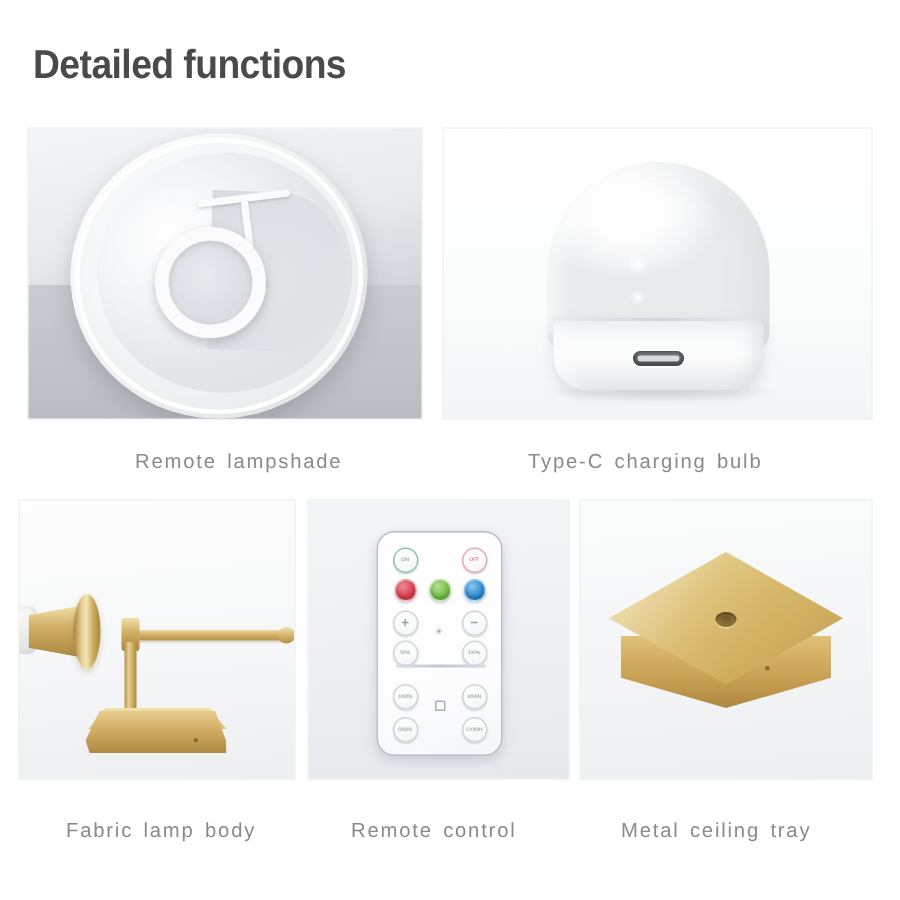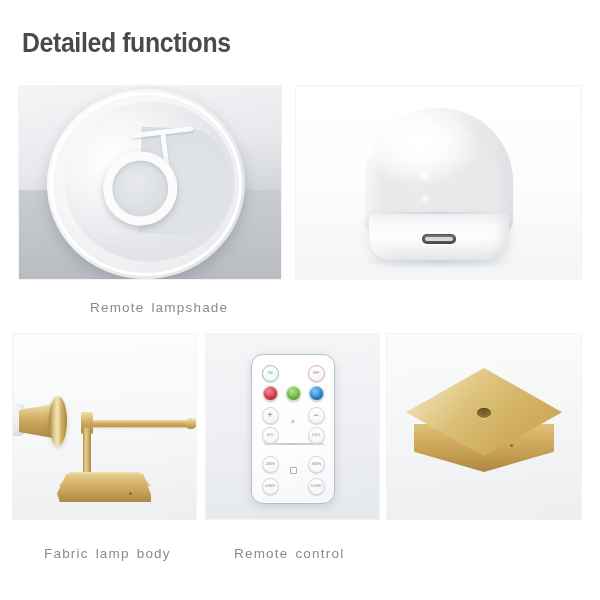--- a/index.html
+++ b/index.html
@@ -451,20 +451,21 @@
         <div class="bulb-hl1"></div>
         <div class="bulb-hl2"></div>
         <div class="bulb-base"></div>
         <div class="bulb-seam"></div>
         <div class="bulb-port">
           <div class="bulb-port-in"></div>
         </div>
       </div>
     </div>
   </div>
+  <div class="caption" id="cap-bulb">Type-C charging bulb</div>
 
   <div class="panel" id="panel-body">
     <div class="panel-inner">
       <div class="body-bg"></div>
       <div class="lb-bulbtip"></div>
       <div class="lb-cone"></div>
       <div class="lb-disc"></div>
       <div class="lb-rod"></div>
       <div class="lb-rod-tip"></div>
       <div class="lb-collar"></div>
@@ -515,14 +516,15 @@
       <div class="tray-shadow"></div>
       <div class="tray-wrap">
         <div class="tray-side-front"></div>
         <div class="tray-top"></div>
         <div class="tray-sheen"></div>
         <div class="tray-hole"></div>
         <div class="tray-screw"></div>
       </div>
     </div>
   </div>
+  <div class="caption" id="cap-tray">Metal ceiling tray</div>
 
 </div>
 
 </body></html>

